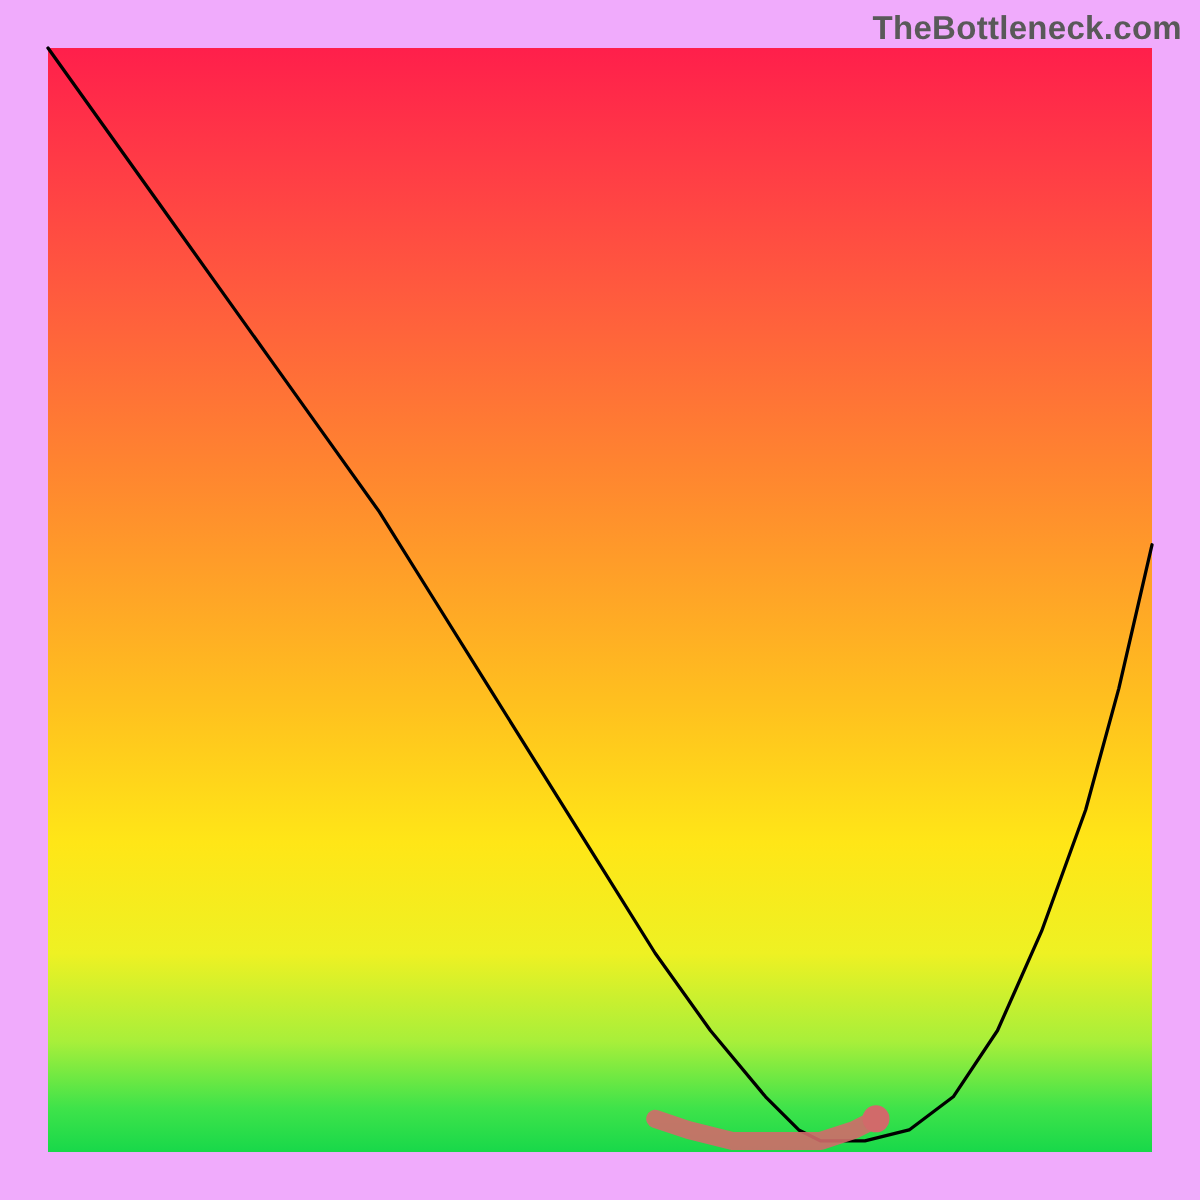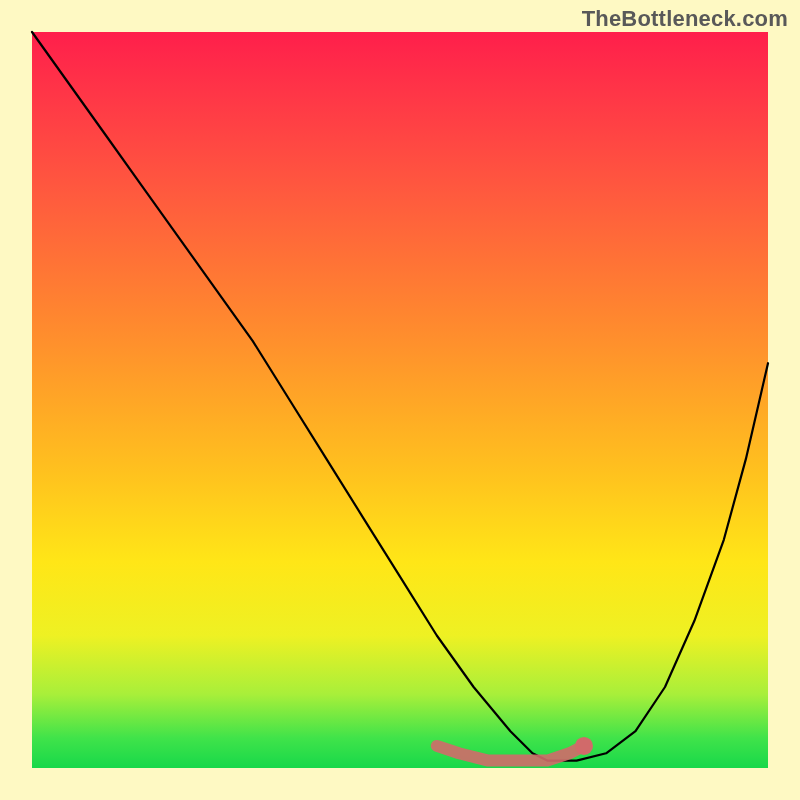--- a/index.html
+++ b/index.html
@@ -8,21 +8,21 @@
     width: 800px;
     height: 800px;
     overflow: hidden;
     background: #000;
     font-family: Arial, Helvetica, sans-serif;
   }
   .frame {
     position: relative;
     width: 800px;
     height: 800px;
-    background: #fef9c3;
+    background: #f0abfc;
   }
   .plot-area {
     position: absolute;
     left: 32px;
     top: 32px;
     width: 736px;
     height: 736px;
     
     background: linear-gradient(
       to bottom,

